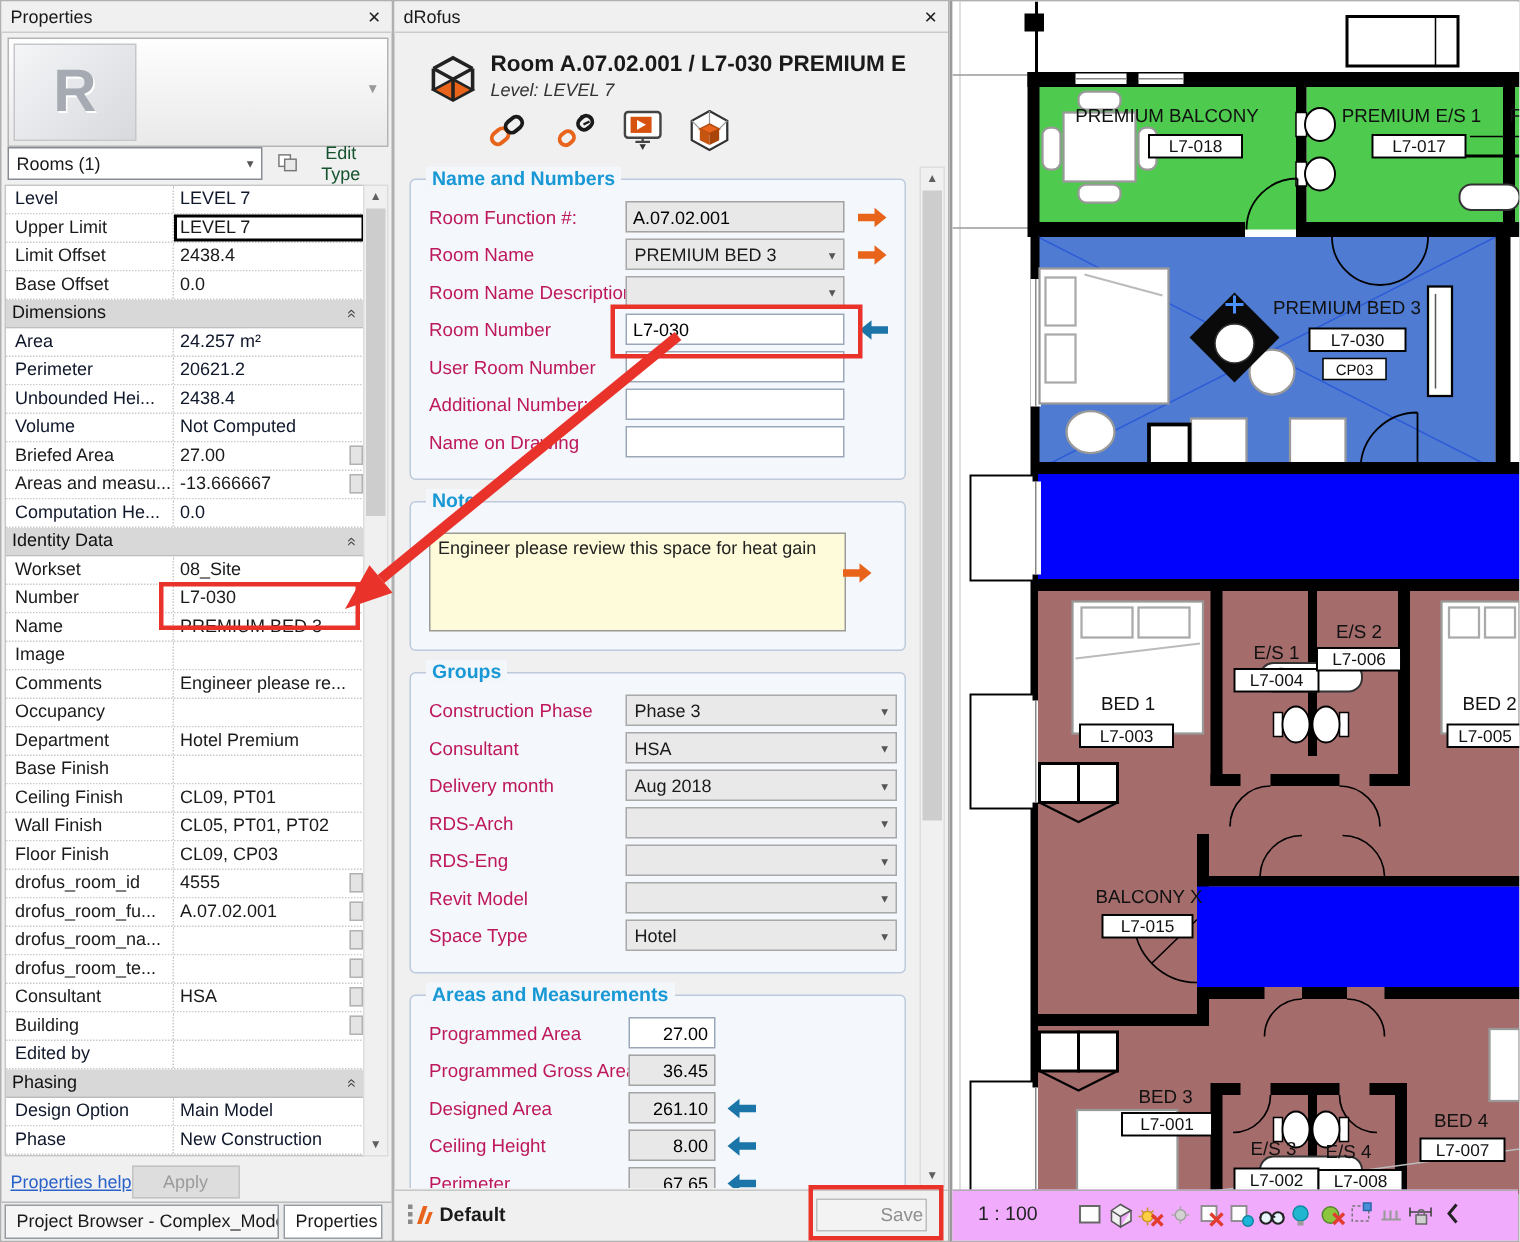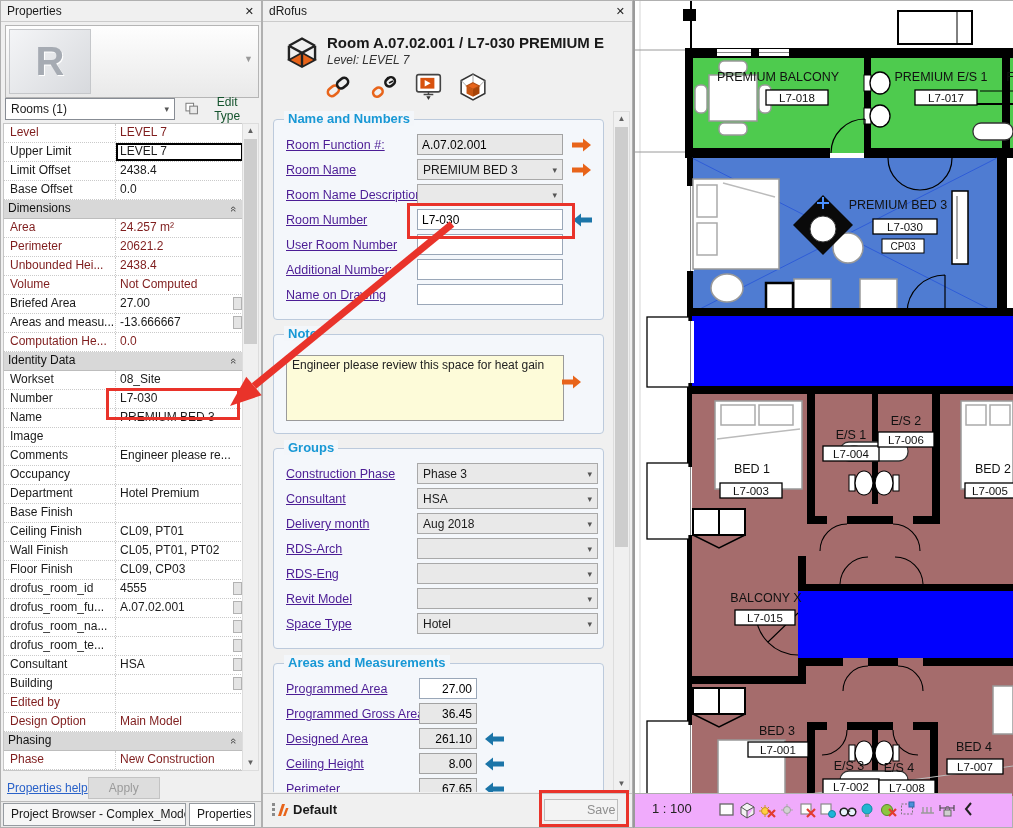--- a/index.html
+++ b/index.html
@@ -22,21 +22,21 @@
   .type-row{position:absolute;left:4px;top:97px;width:252px;height:22px;display:flex;gap:4px;box-sizing:border-box;}
   .rooms-combo{flex:1;background:#fff;border:1px solid #878c94;font-size:12px;display:flex;
                align-items:center;justify-content:space-between;padding:0 5px;}
   .rooms-combo .chev{color:#555;font-size:9px;}
   .edit-type{width:78px;display:flex;align-items:center;gap:4px;font-size:12px;color:#14532d;background:#f0f0f0;border:none;}
   .grid{position:absolute;left:2px;top:122px;width:241px;bottom:56px;background:#fff;
         border:1px solid #c6c6c6;overflow:hidden;font-size:12px;box-sizing:border-box;}
   .prow{display:flex;height:18px;line-height:17px;border-bottom:1px dotted #cacaca;background:#fff;}
   .prow .lbl{width:112px;padding-left:6px;border-right:1px dotted #cacaca;white-space:nowrap;overflow:hidden;box-sizing:border-box;}
   .prow .val{flex:1;padding-left:4px;position:relative;white-space:nowrap;overflow:hidden;}
-  .prow.readonly .lbl,.prow.readonly .val{color:#7f1d1d;}
+  .prow.readonly .lbl,.prow.readonly .val{color:#0f172a;}
   .prow.focused .val{outline:2px solid #000;outline-offset:-2px;}
   .prow.sect{background:#d8d8d8;border-bottom:1px solid #bdbdbd;justify-content:space-between;
              padding:0 6px 0 4px;color:#111;}
   .prow.sect .chev{color:#444;font-size:11px;transform:rotate(90deg);line-height:18px;}
   .mini-btn{position:absolute;right:1px;top:2px;width:9px;height:13px;background:#e4e4e4;border:1px solid #b2b2b2;box-sizing:border-box;}
   .vscroll{position:absolute;top:122px;right:2px;width:17px;bottom:56px;background:#f0f0f0;border:1px solid #ddd;box-sizing:border-box;}
   .varrow{position:absolute;left:0;right:0;height:14px;text-align:center;font-size:8px;color:#606060;line-height:14px;}
   .varrow.up{top:0;} .varrow.dn{bottom:0;}
   .vthumb{position:absolute;left:1px;right:1px;background:#cdcdcd;}
   #props-thumb{top:15px;height:205px;}
@@ -55,21 +55,21 @@
             white-space:nowrap;overflow:hidden;}
   .dr-level{position:absolute;left:64px;top:52px;font-size:12px;font-style:italic;color:#333;}
   .dr-toolbar{position:absolute;left:60px;top:72px;display:flex;gap:16px;align-items:center;}
   .dr-toolbar svg{cursor:pointer;}
   .dr-scroll{position:absolute;left:4px;top:110px;right:22px;bottom:35px;overflow:hidden;}
   .groupbox{position:relative;margin:8px 6px 14px 6px;border:1px solid #bccadc;border-radius:4px;
             background:#f4f7fb;padding:14px 8px 10px 10px;}
   .gtitle{position:absolute;top:-9px;left:10px;background:#f3f6fa;padding:0 4px;font-size:13px;
           font-weight:bold;color:#1898d5;}
   .dr-row{position:relative;height:25px;}
-  .dr-label{position:absolute;left:2px;top:4px;font-size:12.5px;color:#4c1d95;white-space:nowrap;text-decoration:underline;}
+  .dr-label{position:absolute;left:2px;top:4px;font-size:12.5px;color:#be185d;white-space:nowrap;}
   .dr-input{position:absolute;left:133px;top:0;width:146px;height:21px;box-sizing:border-box;
             border:1px solid #9aa7b8;background:#fff;font-size:12px;padding:1px 4px;font-family:"Liberation Sans",sans-serif;}
   .dr-input.ro{background:#e8e8e8;border-color:#a3a3a3;}
   .dr-combo{position:absolute;left:133px;top:0;width:146px;height:21px;box-sizing:border-box;
             border:1px solid #a9a9a9;background:#e9e9e9;display:flex;align-items:center;
             justify-content:space-between;padding:0 5px;font-size:12px;}
   .dr-combo .cchev{color:#555;font-size:9px;}
   .g-groups .dr-combo{width:181px;}
   .g-areas .dr-input{left:135px;width:58px;text-align:right;}
   .dr-row > svg{position:absolute;left:288px;top:4px;}
@@ -250,27 +250,27 @@
       <div class="prow">
         <span class="lbl">Building</span>
         <span class="val">
           <span class="mini-btn"></span>
         </span>
       </div>
       <div class="prow readonly">
         <span class="lbl">Edited by</span>
         <span class="val"></span>
       </div>
-      <div class="prow readonly">
-        <span class="lbl">Design Option</span>
-        <span class="val">Main Model</span>
-      </div>
       <div class="prow sect">
         <span class="slbl">Phasing</span>
         <span class="chev">«</span>
+      </div>
+      <div class="prow readonly">
+        <span class="lbl">Design Option</span>
+        <span class="val">Main Model</span>
       </div>
       <div class="prow readonly">
         <span class="lbl">Phase</span>
         <span class="val">New Construction</span>
       </div>
     </div>
   <div class="vscroll">
     <span class="varrow up">▲</span>
     <div class="vthumb" id="props-thumb"></div>
     <span class="varrow dn">▼</span>

